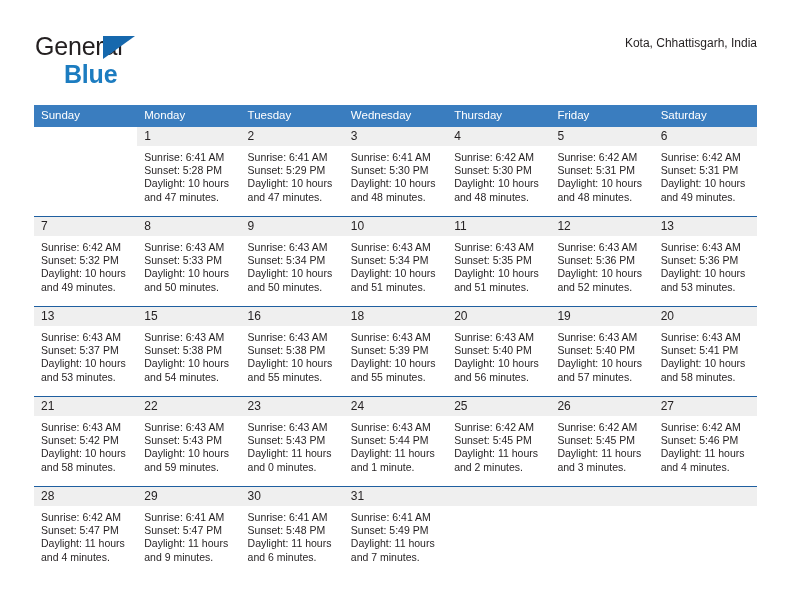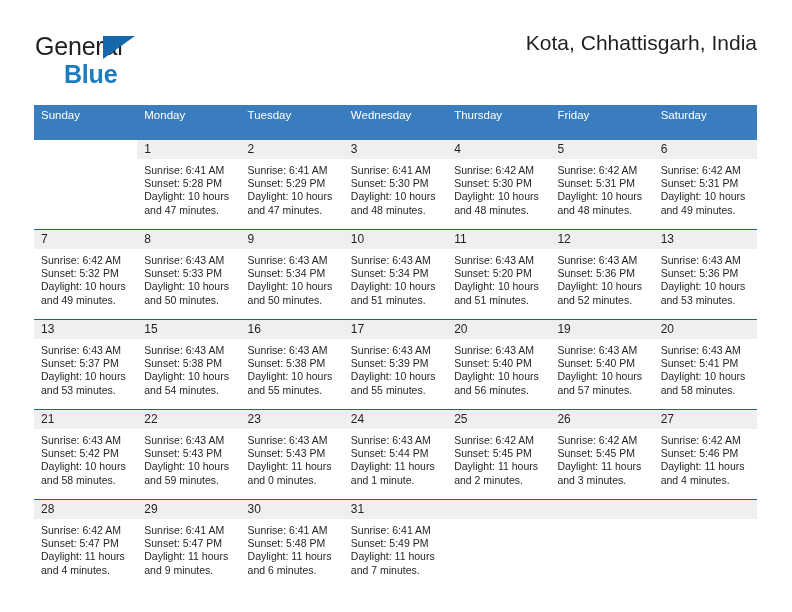--- a/index.html
+++ b/index.html
@@ -73,21 +73,21 @@
     top: 0;
     text-align: right;
   }
   .cal-title {
     font-size: 30px;
     line-height: 36px;
     color: #231f20;
     white-space: nowrap;
   }
   .cal-subtitle {
-    font-size: 21px;
+    font-size: 12px;
     line-height: 22px;
     margin-top: 4px;
     color: #231f20;
     white-space: nowrap;
   }
 
   
   .calendar {
     position: absolute;
     left: 34px;
@@ -95,21 +95,21 @@
     width: 723px;
     border-collapse: collapse;
     table-layout: fixed;
   }
   .calendar th {
     background: #3a7dbf;
     color: #ffffff;
     font-weight: normal;
     font-size: 11.5px;
     text-align: left;
-    padding: 4px 0 18px 7px;
+    padding: 4px 0 5px 7px;
     height: 13px;
     line-height: 13px;
     border: none;
     margin-left: 8px;
   }
   .calendar td {
     vertical-align: top;
     padding: 0;
     border: none;
     border-top: 1px solid #1f5fa0;
@@ -296,21 +296,21 @@
                 <div>Daylight: 10 hours</div>
                 <div>and 51 minutes.</div>
               </div>
             </div>
           </td>
           <td>
             <div class="daycell">
               <div class="daynum-band">11</div>
               <div class="info">
                 <div>Sunrise: 6:43 AM</div>
-                <div>Sunset: 5:20 PM</div>
+                <div>Sunset: 5:35 PM</div>
                 <div>Daylight: 10 hours</div>
                 <div>and 51 minutes.</div>
               </div>
             </div>
           </td>
           <td>
             <div class="daycell">
               <div class="daynum-band">12</div>
               <div class="info">
                 <div>Sunrise: 6:43 AM</div>
@@ -361,21 +361,21 @@
               <div class="info">
                 <div>Sunrise: 6:43 AM</div>
                 <div>Sunset: 5:38 PM</div>
                 <div>Daylight: 10 hours</div>
                 <div>and 55 minutes.</div>
               </div>
             </div>
           </td>
           <td>
             <div class="daycell">
-              <div class="daynum-band">17</div>
+              <div class="daynum-band">18</div>
               <div class="info">
                 <div>Sunrise: 6:43 AM</div>
                 <div>Sunset: 5:39 PM</div>
                 <div>Daylight: 10 hours</div>
                 <div>and 55 minutes.</div>
               </div>
             </div>
           </td>
           <td>
             <div class="daycell">

